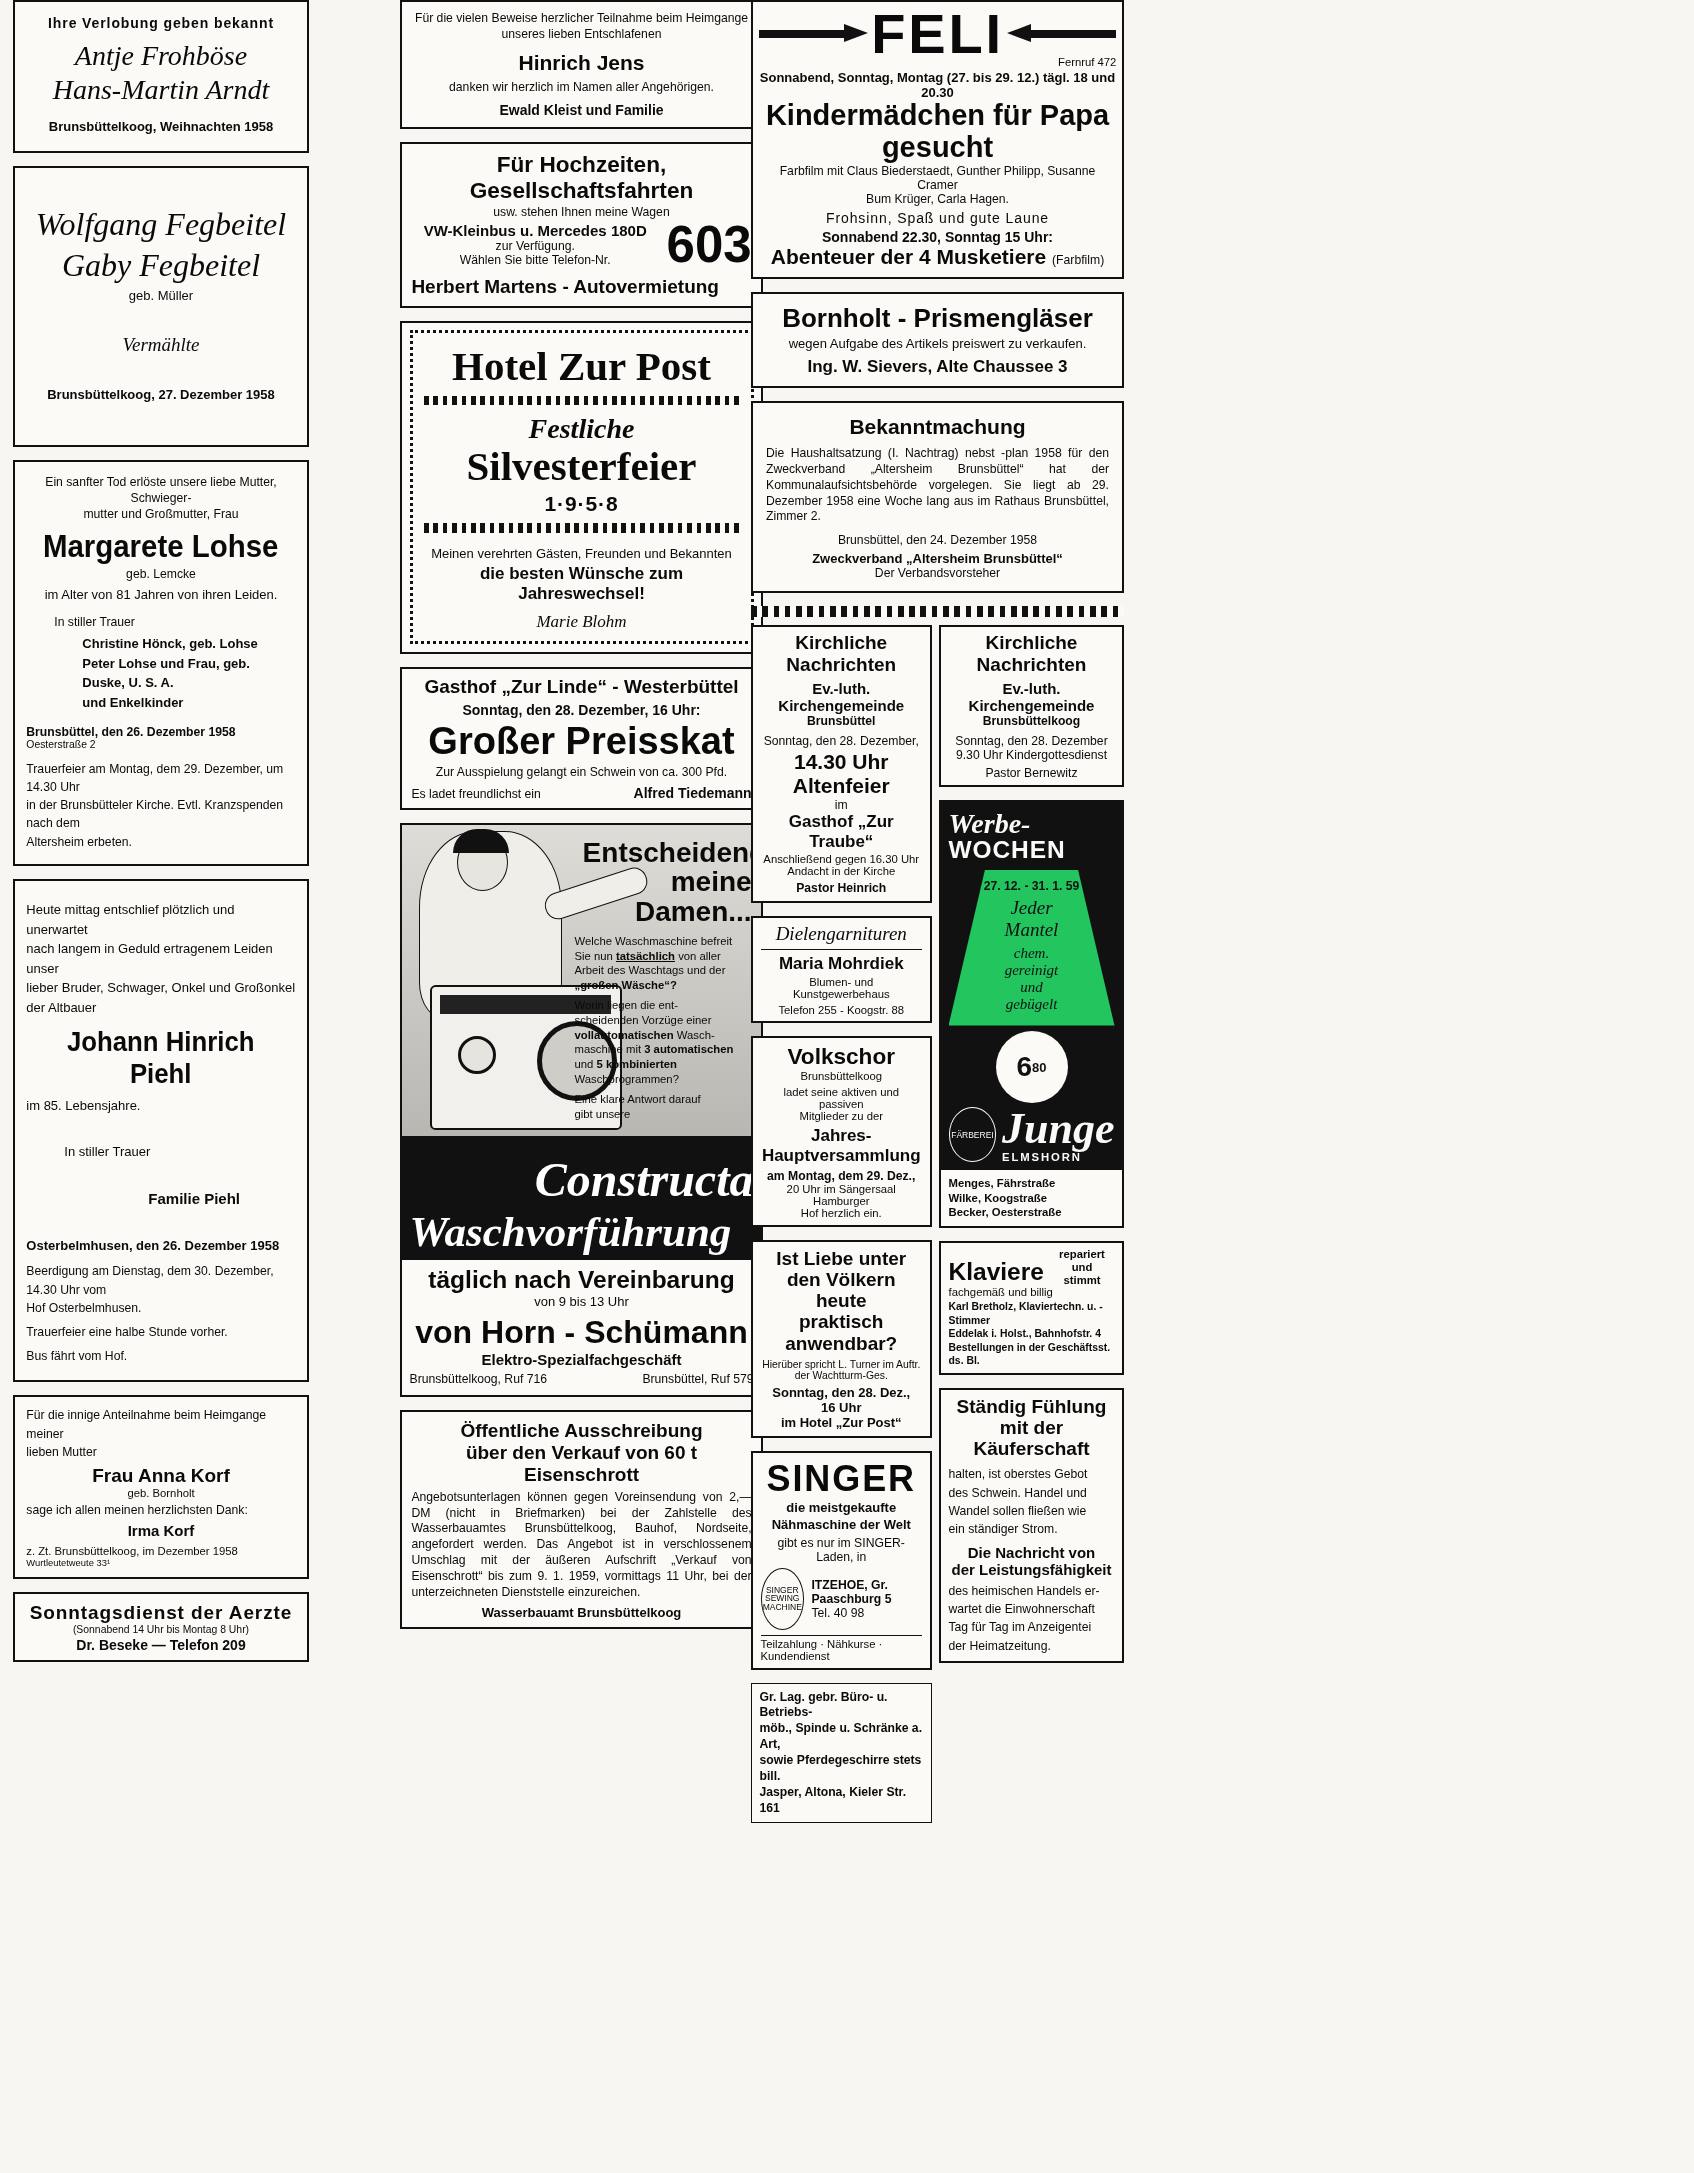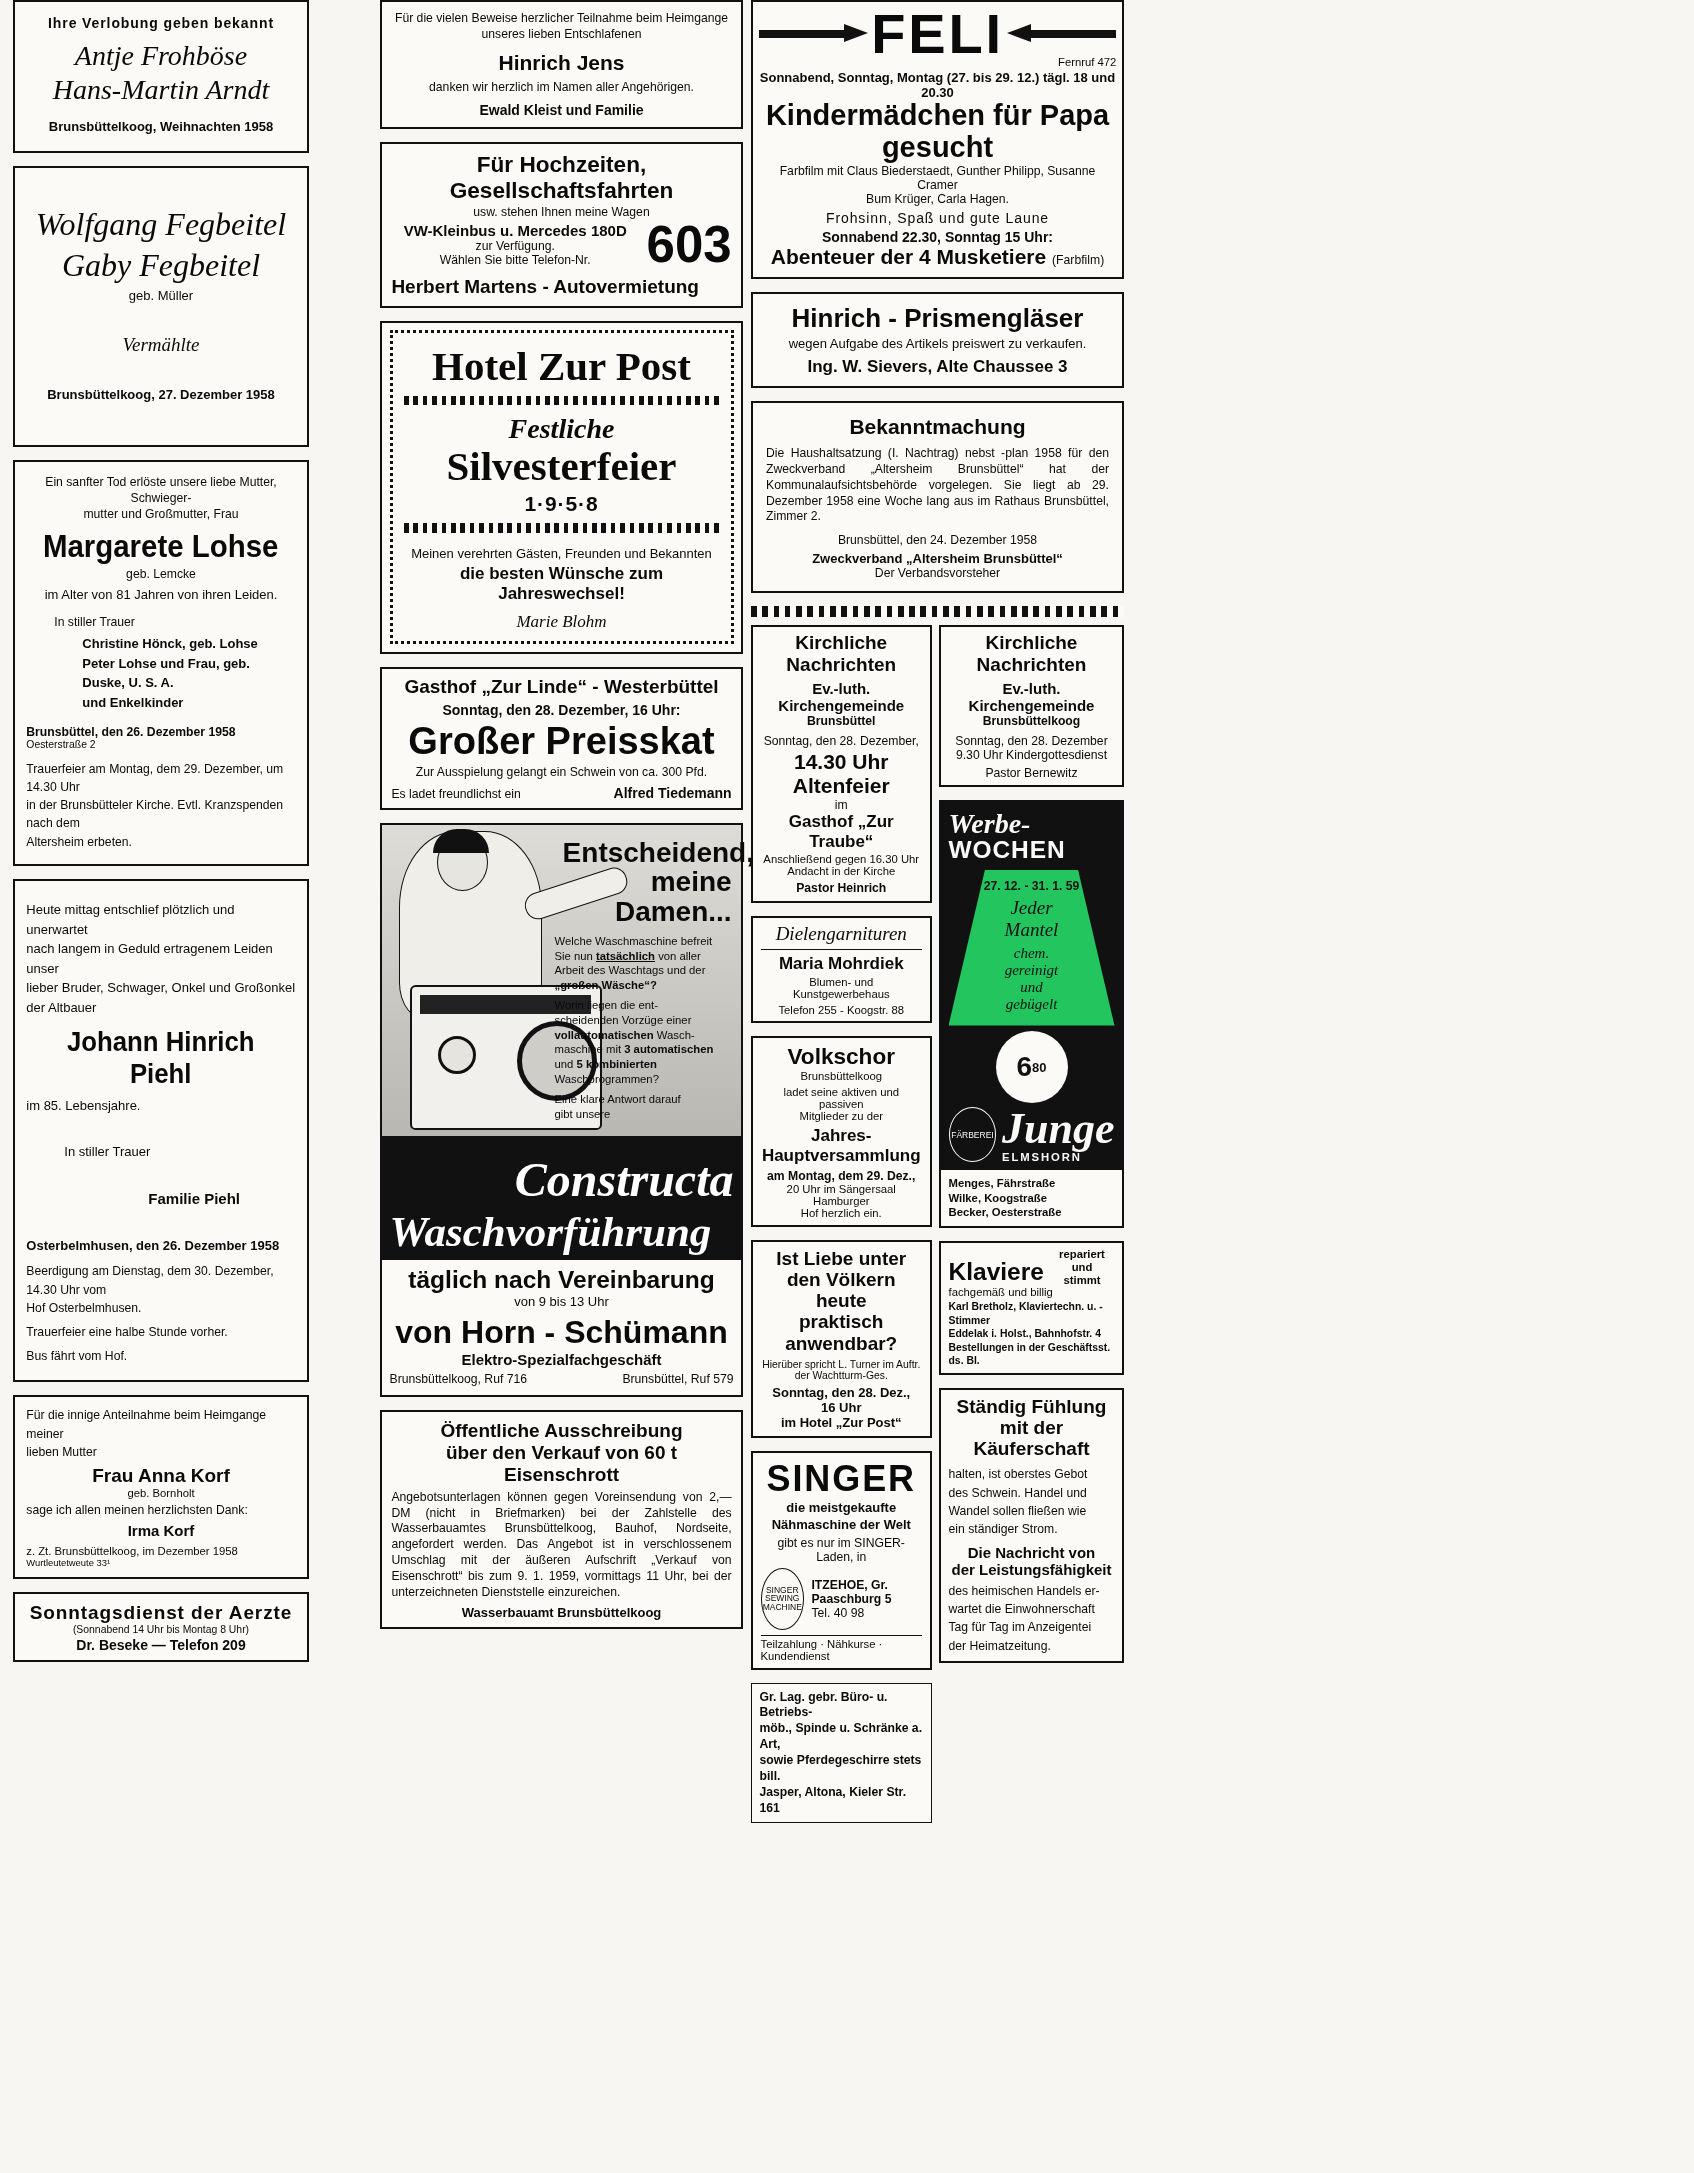--- a/index.html
+++ b/index.html
@@ -1,20 +1,20 @@
 <!DOCTYPE html>
 <html style="font-size:15px"><head>
 <meta charset="utf-8">
 <style>
   html,body{margin:0;padding:0;background:#fff;}
   body{width:1695px;height:2173px;font-family:"Liberation Sans",sans-serif;color:#0a0a0a;}
   .page{position:relative;width:1695px;height:2173px;overflow:hidden;background:#f7f6f2;}
   .col{position:absolute;top:0;}
   .c1{left:13px;width:296px;}
-  .c2{left:380px;width:363px;}
+  .c2{left:400px;width:363px;}
   .c3{left:751px;width:377px;}
   .box{border:2.8px solid #111;background:#fbfaf7;margin-bottom:13px;padding:7.5px 9.4px;box-sizing:border-box;}
   .center{text-align:center;}
   .s11{font-size:10.4px;}
   .s12{font-size:11.3px;}
   .s13{font-size:12.2px;}
   .s14{font-size:13px;}
   .s15{font-size:14px;}
   .s16{font-size:15px;}
   .s18{font-size:17px;}
@@ -287,21 +287,21 @@
       <div class="center s13">Bum Krüger, Carla Hagen.</div>
       <div class="center s15 mt4 ls1">Frohsinn, Spaß und gute Laune</div>
       <div class="center s15 b mt4">Sonnabend 22.30, Sonntag 15 Uhr:</div>
       <div class="center" style="font-size:21px;">
         <span class="b">Abenteuer der 4 Musketiere</span>
         <span class="s13">(Farbfilm)</span>
       </div>
     </div>
 
     <div class="box center mt14" style="padding:9.4px;">
-      <div class="b" style="font-size:26px;">Hinrich - Prismengläser</div>
+      <div class="b" style="font-size:26px;">Bornholt - Prismengläser</div>
       <div class="s14 mt2">wegen Aufgabe des Artikels preiswert zu verkaufen.</div>
       <div class="s18 b mt6">Ing. W. Sievers, Alte Chaussee 3</div>
     </div>
 
     <div class="box" style="padding:11.3px 13px;">
       <div class="center s22 b">Bekanntmachung</div>
       <div class="just s13 lh13 mt8">Die Haushaltsatzung (I. Nachtrag) nebst -plan 1958 für den Zweckverband „Altersheim Brunsbüttel“ hat der Kommunalaufsichtsbehörde vorgelegen. Sie liegt ab 29. Dezember 1958 eine Woche lang aus im Rathaus Brunsbüttel, Zimmer 2.</div>
       <div class="center s13 mt8">Brunsbüttel, den 24. Dezember 1958</div>
       <div class="center s14 b mt4">Zweckverband „Altersheim Brunsbüttel“</div>
       <div class="center s13">Der Verbandsvorsteher</div>

